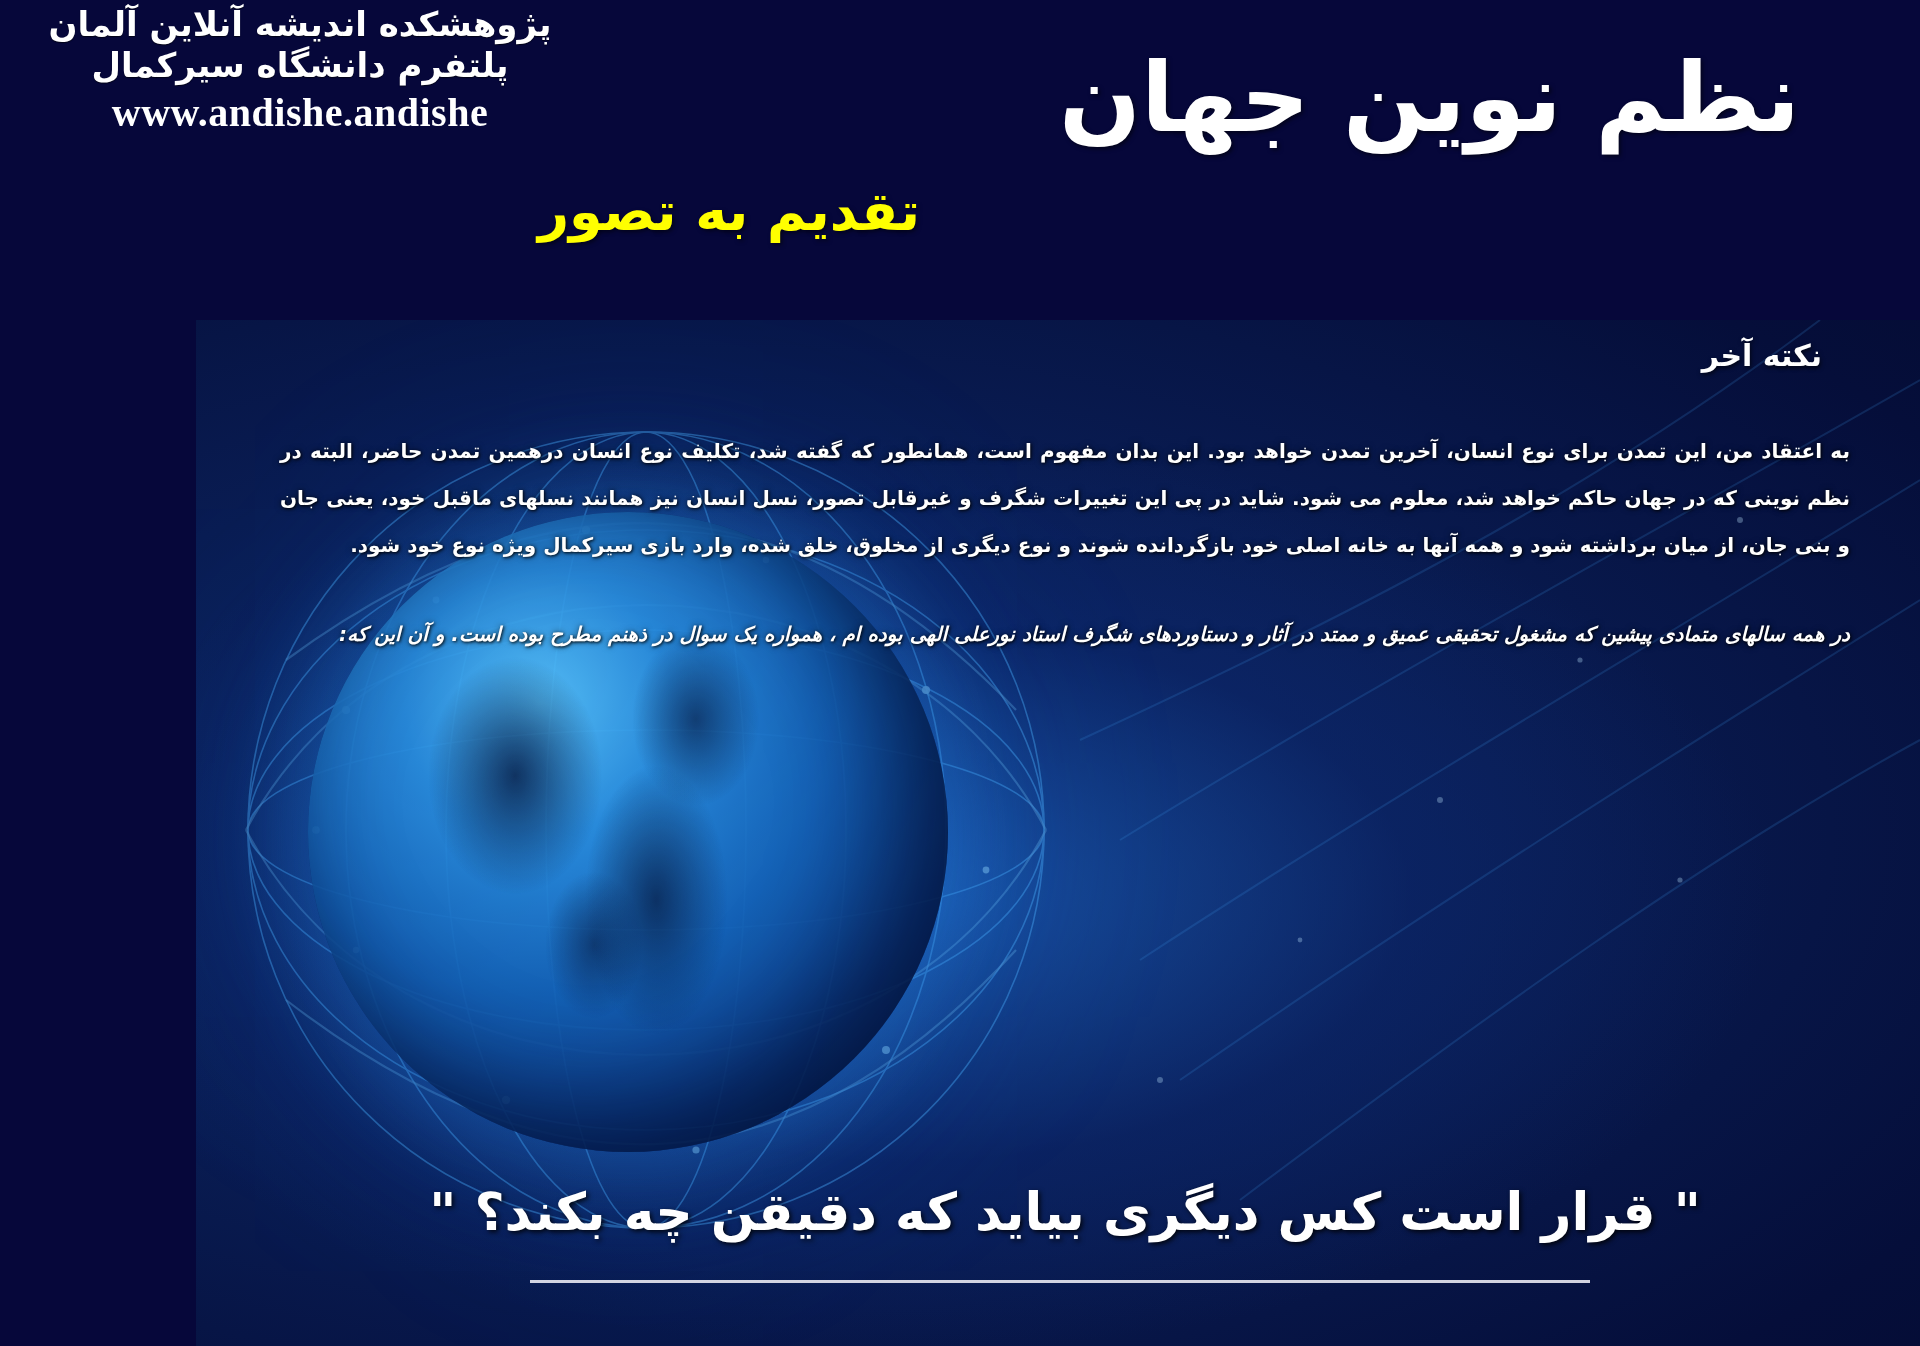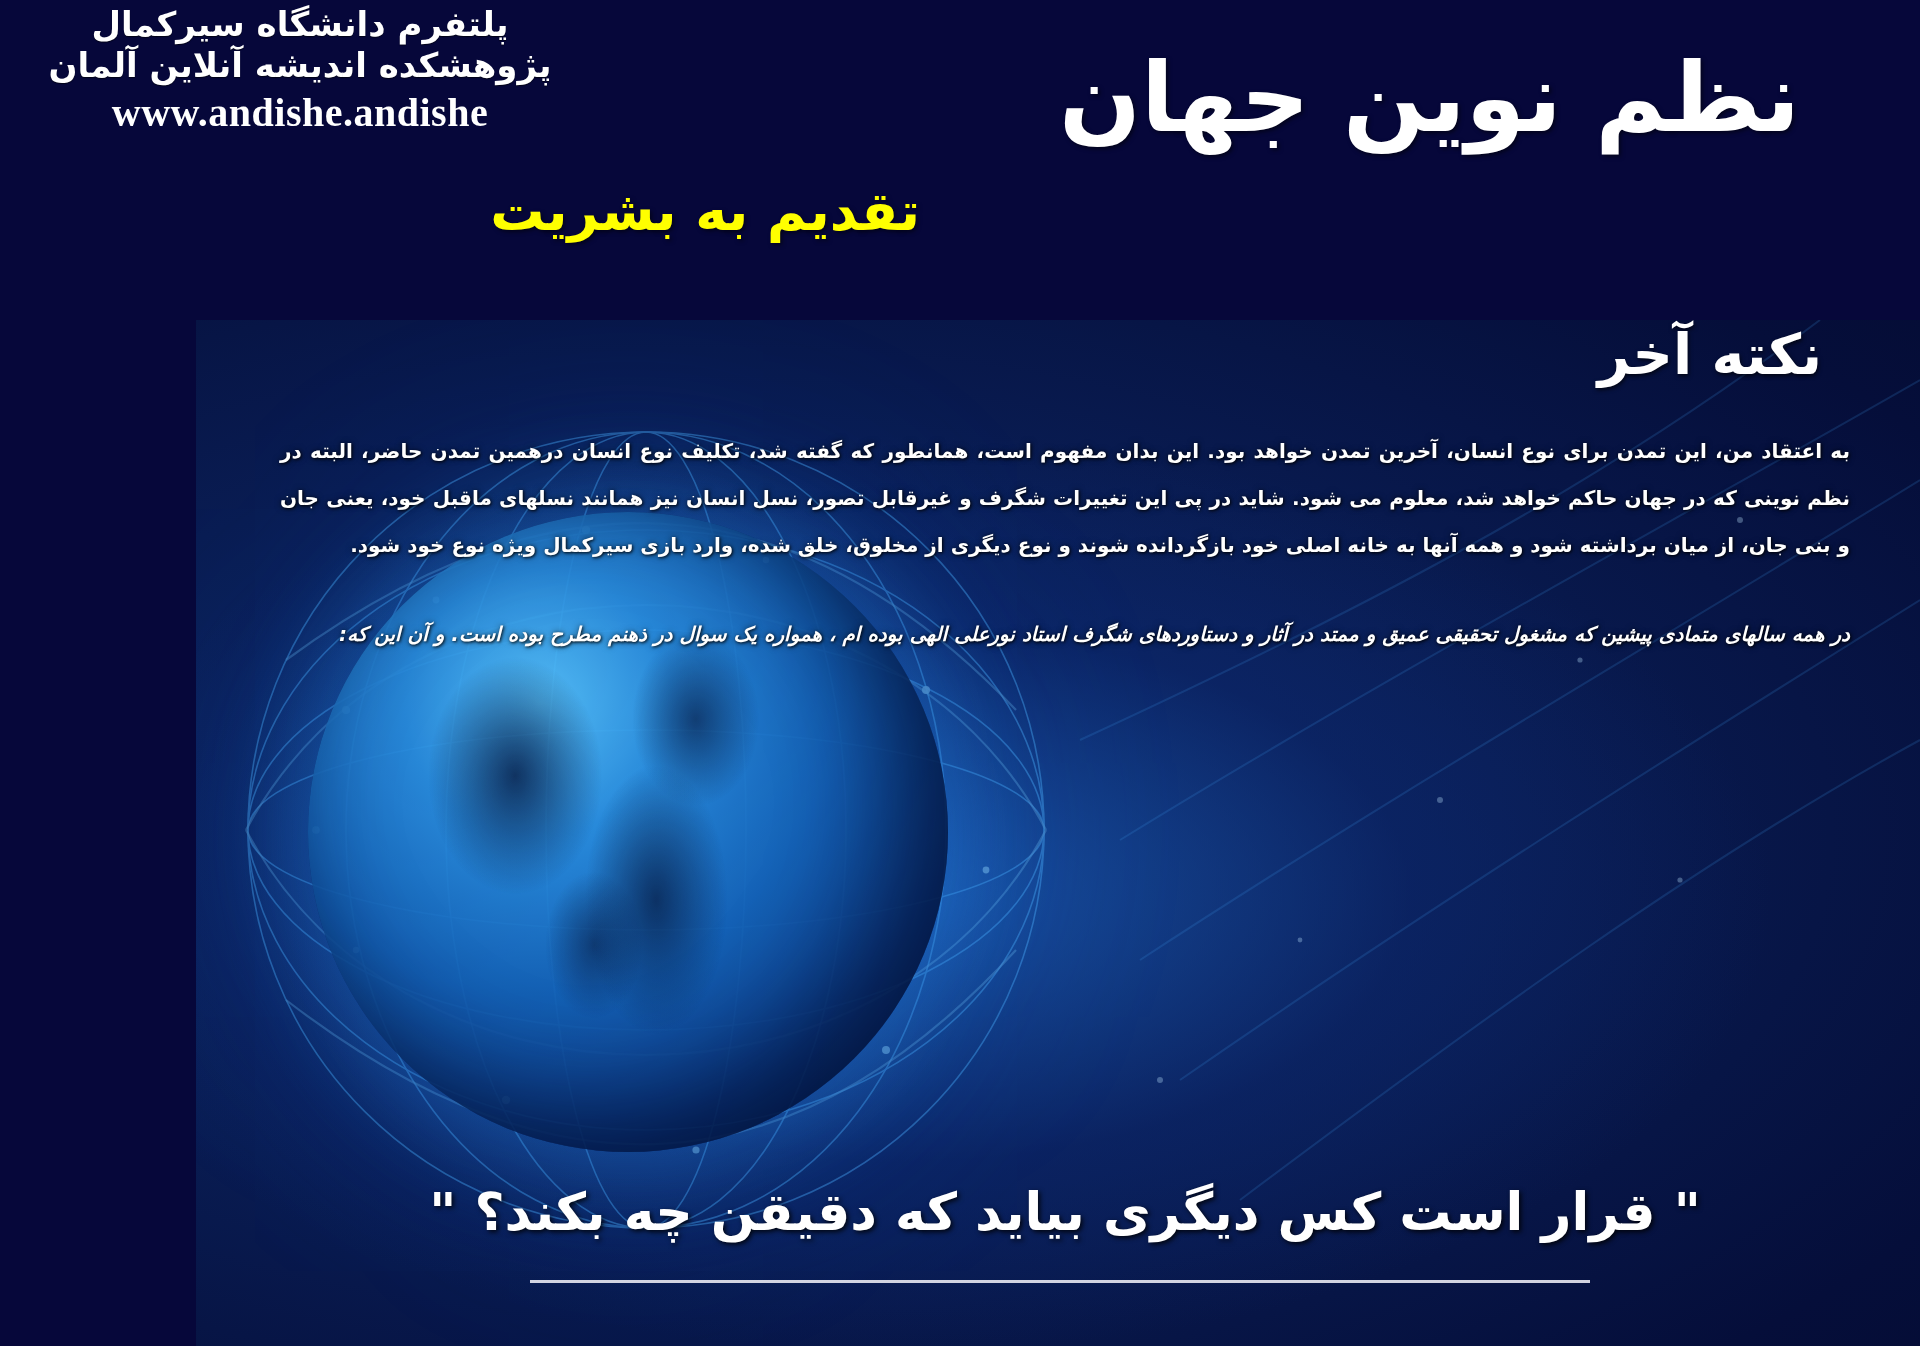--- a/index.html
+++ b/index.html
@@ -138,25 +138,25 @@
     top: 0;
     width: 1100px;
     height: 1026px;
     pointer-events: none;
     opacity: .5;
   }
 
   
   .panel-head {
     position: absolute;
-    top: 2px;
+    top: 18px;
     right: 98px;
     color: #ffffff;
     font-weight: 700;
-    font-size: 56px;
+    font-size: 30px;
     z-index: 25;
     text-shadow: 1px 2px 4px rgba(0,0,0,.7);
   }
   .body-block {
     position: absolute;
     top: 108px;
     right: 70px;
     width: 1570px;
     z-index: 25;
     color: #ffffff;
@@ -191,27 +191,27 @@
     opacity: .9;
     z-index: 26;
   }
 </style>
 </head>
 <body>
 
 <div id="slide">
 
   <div class="brand">
+    <div class="line">پژوهشکده اندیشه آنلاین آلمان</div>
     <div class="line">پلتفرم دانشگاه سیرکمال</div>
-    <div class="line">پژوهشکده اندیشه آنلاین آلمان</div>
     <div class="url">www.andishe.andishe</div>
   </div>
 
   <div class="main-title">نظم نوین جهان</div>
-  <div class="sub-title">تقدیم به بشریت</div>
+  <div class="sub-title">تقدیم به تصور</div>
 
   <div class="panel">
 
     <div class="globe-glow"></div>
 
     <svg class="arcs" viewBox="0 0 840 840" xmlns="http://www.w3.org/2000/svg">
       <g fill="none" stroke="#4fb4ff" stroke-width="1.6" opacity="0.75">
         <ellipse cx="420" cy="420" rx="398" ry="398"></ellipse>
         <ellipse cx="420" cy="420" rx="398" ry="300"></ellipse>
         <ellipse cx="420" cy="420" rx="398" ry="200"></ellipse>

